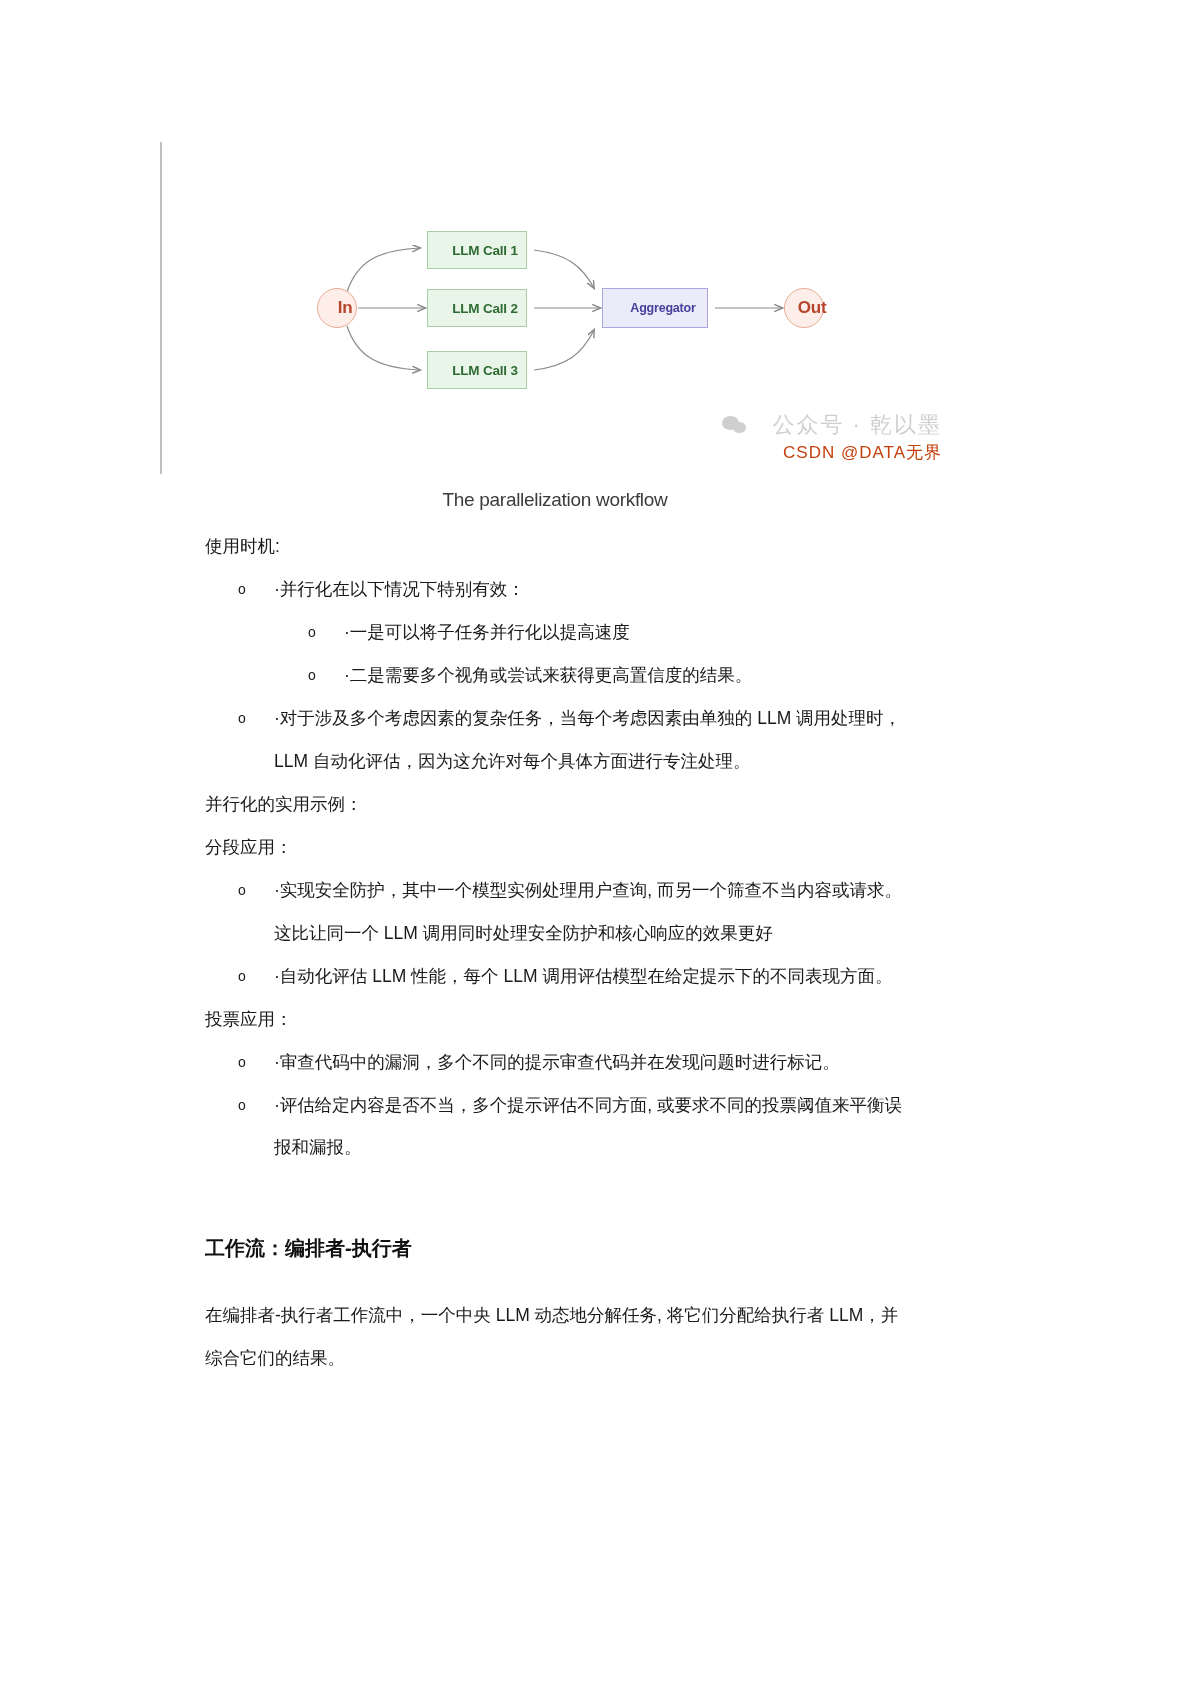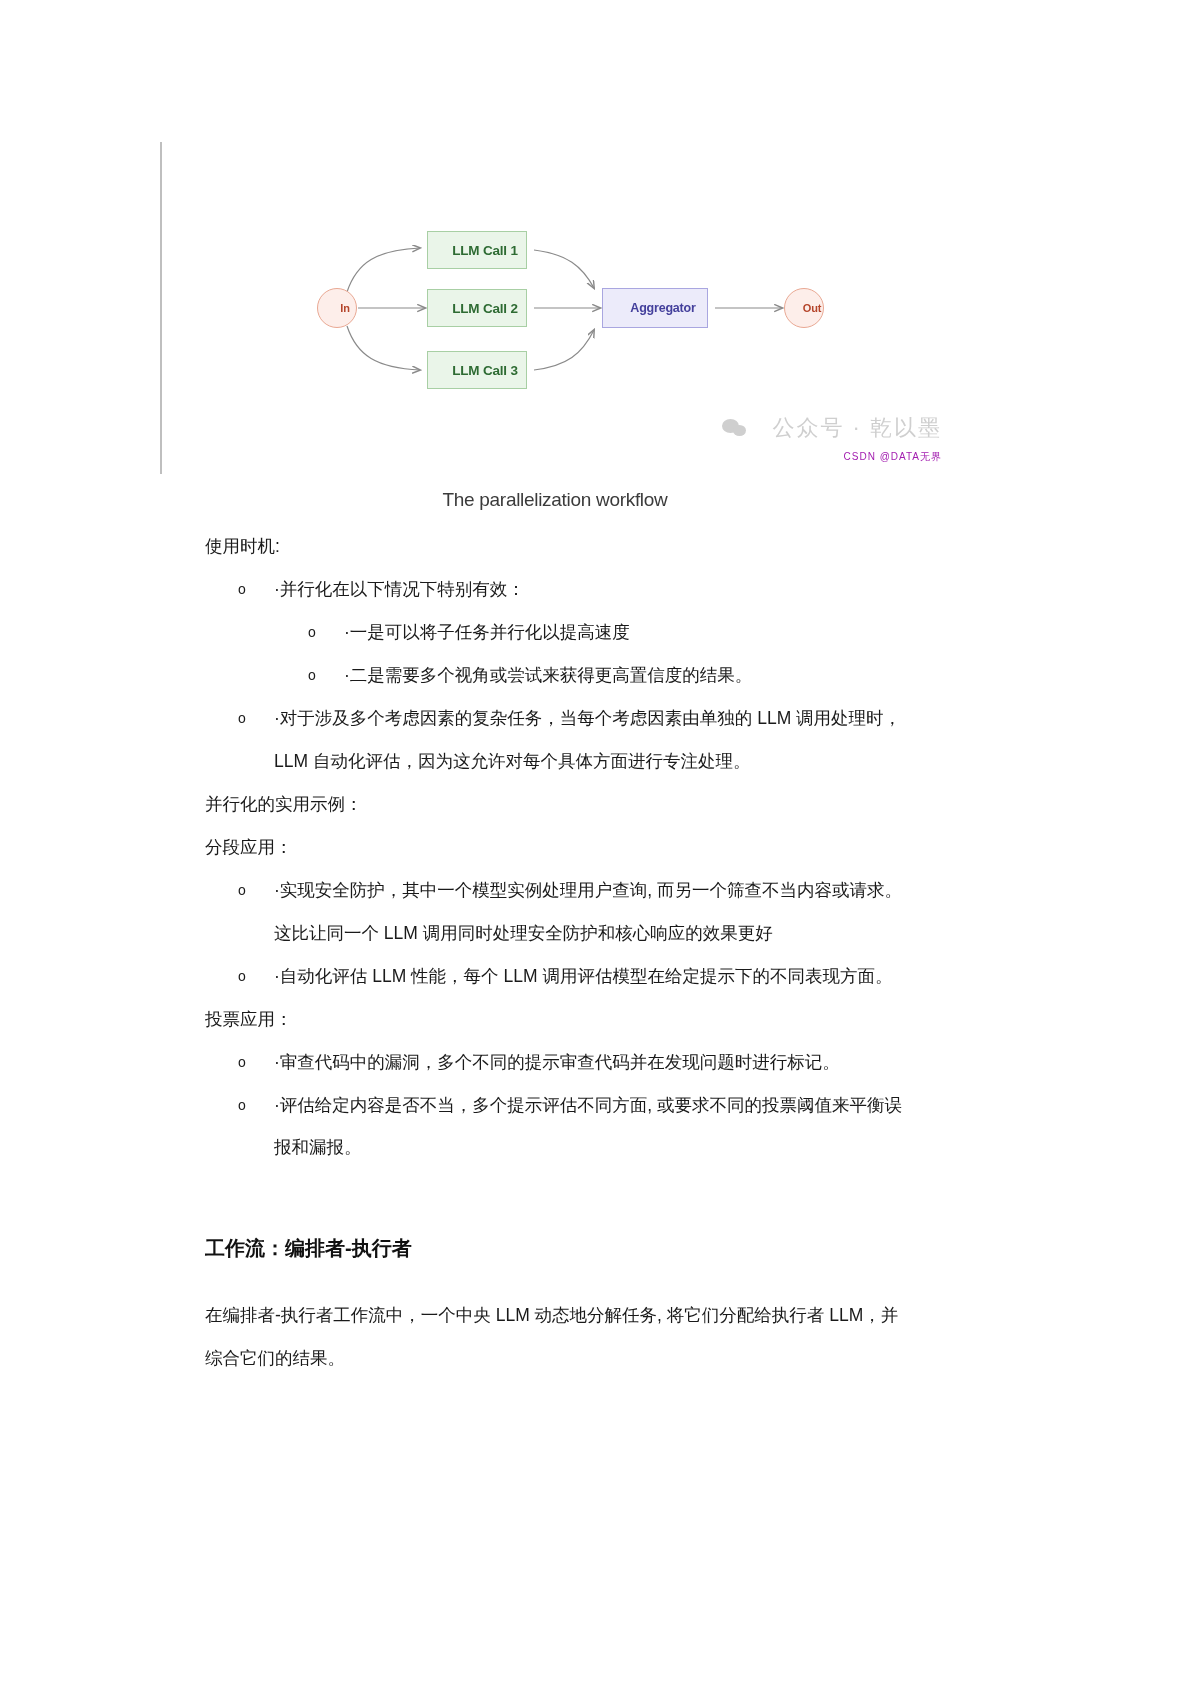--- a/index.html
+++ b/index.html
@@ -49,21 +49,21 @@
     white-space: nowrap;
     padding-left: 16px;
   }
   .node-in, .node-out {
     width: 40px;
     height: 40px;
     border-radius: 50%;
     background: #fdeeea;
     border: 1.3px solid #e9a893;
     color: #b5452b;
-    font-size: 11px;
+    font-size: 17px;
   }
   .node-llm {
     width: 100px;
     height: 38px;
     background: #eaf5e9;
     border: 1.3px solid #a8cfa4;
     color: #2e6b33;
   }
   .node-agg {
     width: 106px;
@@ -107,24 +107,24 @@
     flex: 0 0 auto;
   }
   .wm-chat .b1, .wm-chat .b2 {
     position: absolute;
     background: #cfcfcf;
     border-radius: 50%;
   }
   .wm-chat .b1 { width: 17px; height: 14px; left: 0; top: 1px; }
   .wm-chat .b2 { width: 13px; height: 11px; left: 11px; top: 7px; }
   .wm-line2 {
-    color: #a21caf;
-    font-size: 10px;
+    color: #c2410c;
+    font-size: 17px;
     letter-spacing: 1px;
-    margin-top: 7px;
+    margin-top: 1px;
     white-space: nowrap;
   }
 
   
   .caption {
     position: absolute;
     left: 160px;
     top: 489px;
     width: 790px;
     text-align: center;

